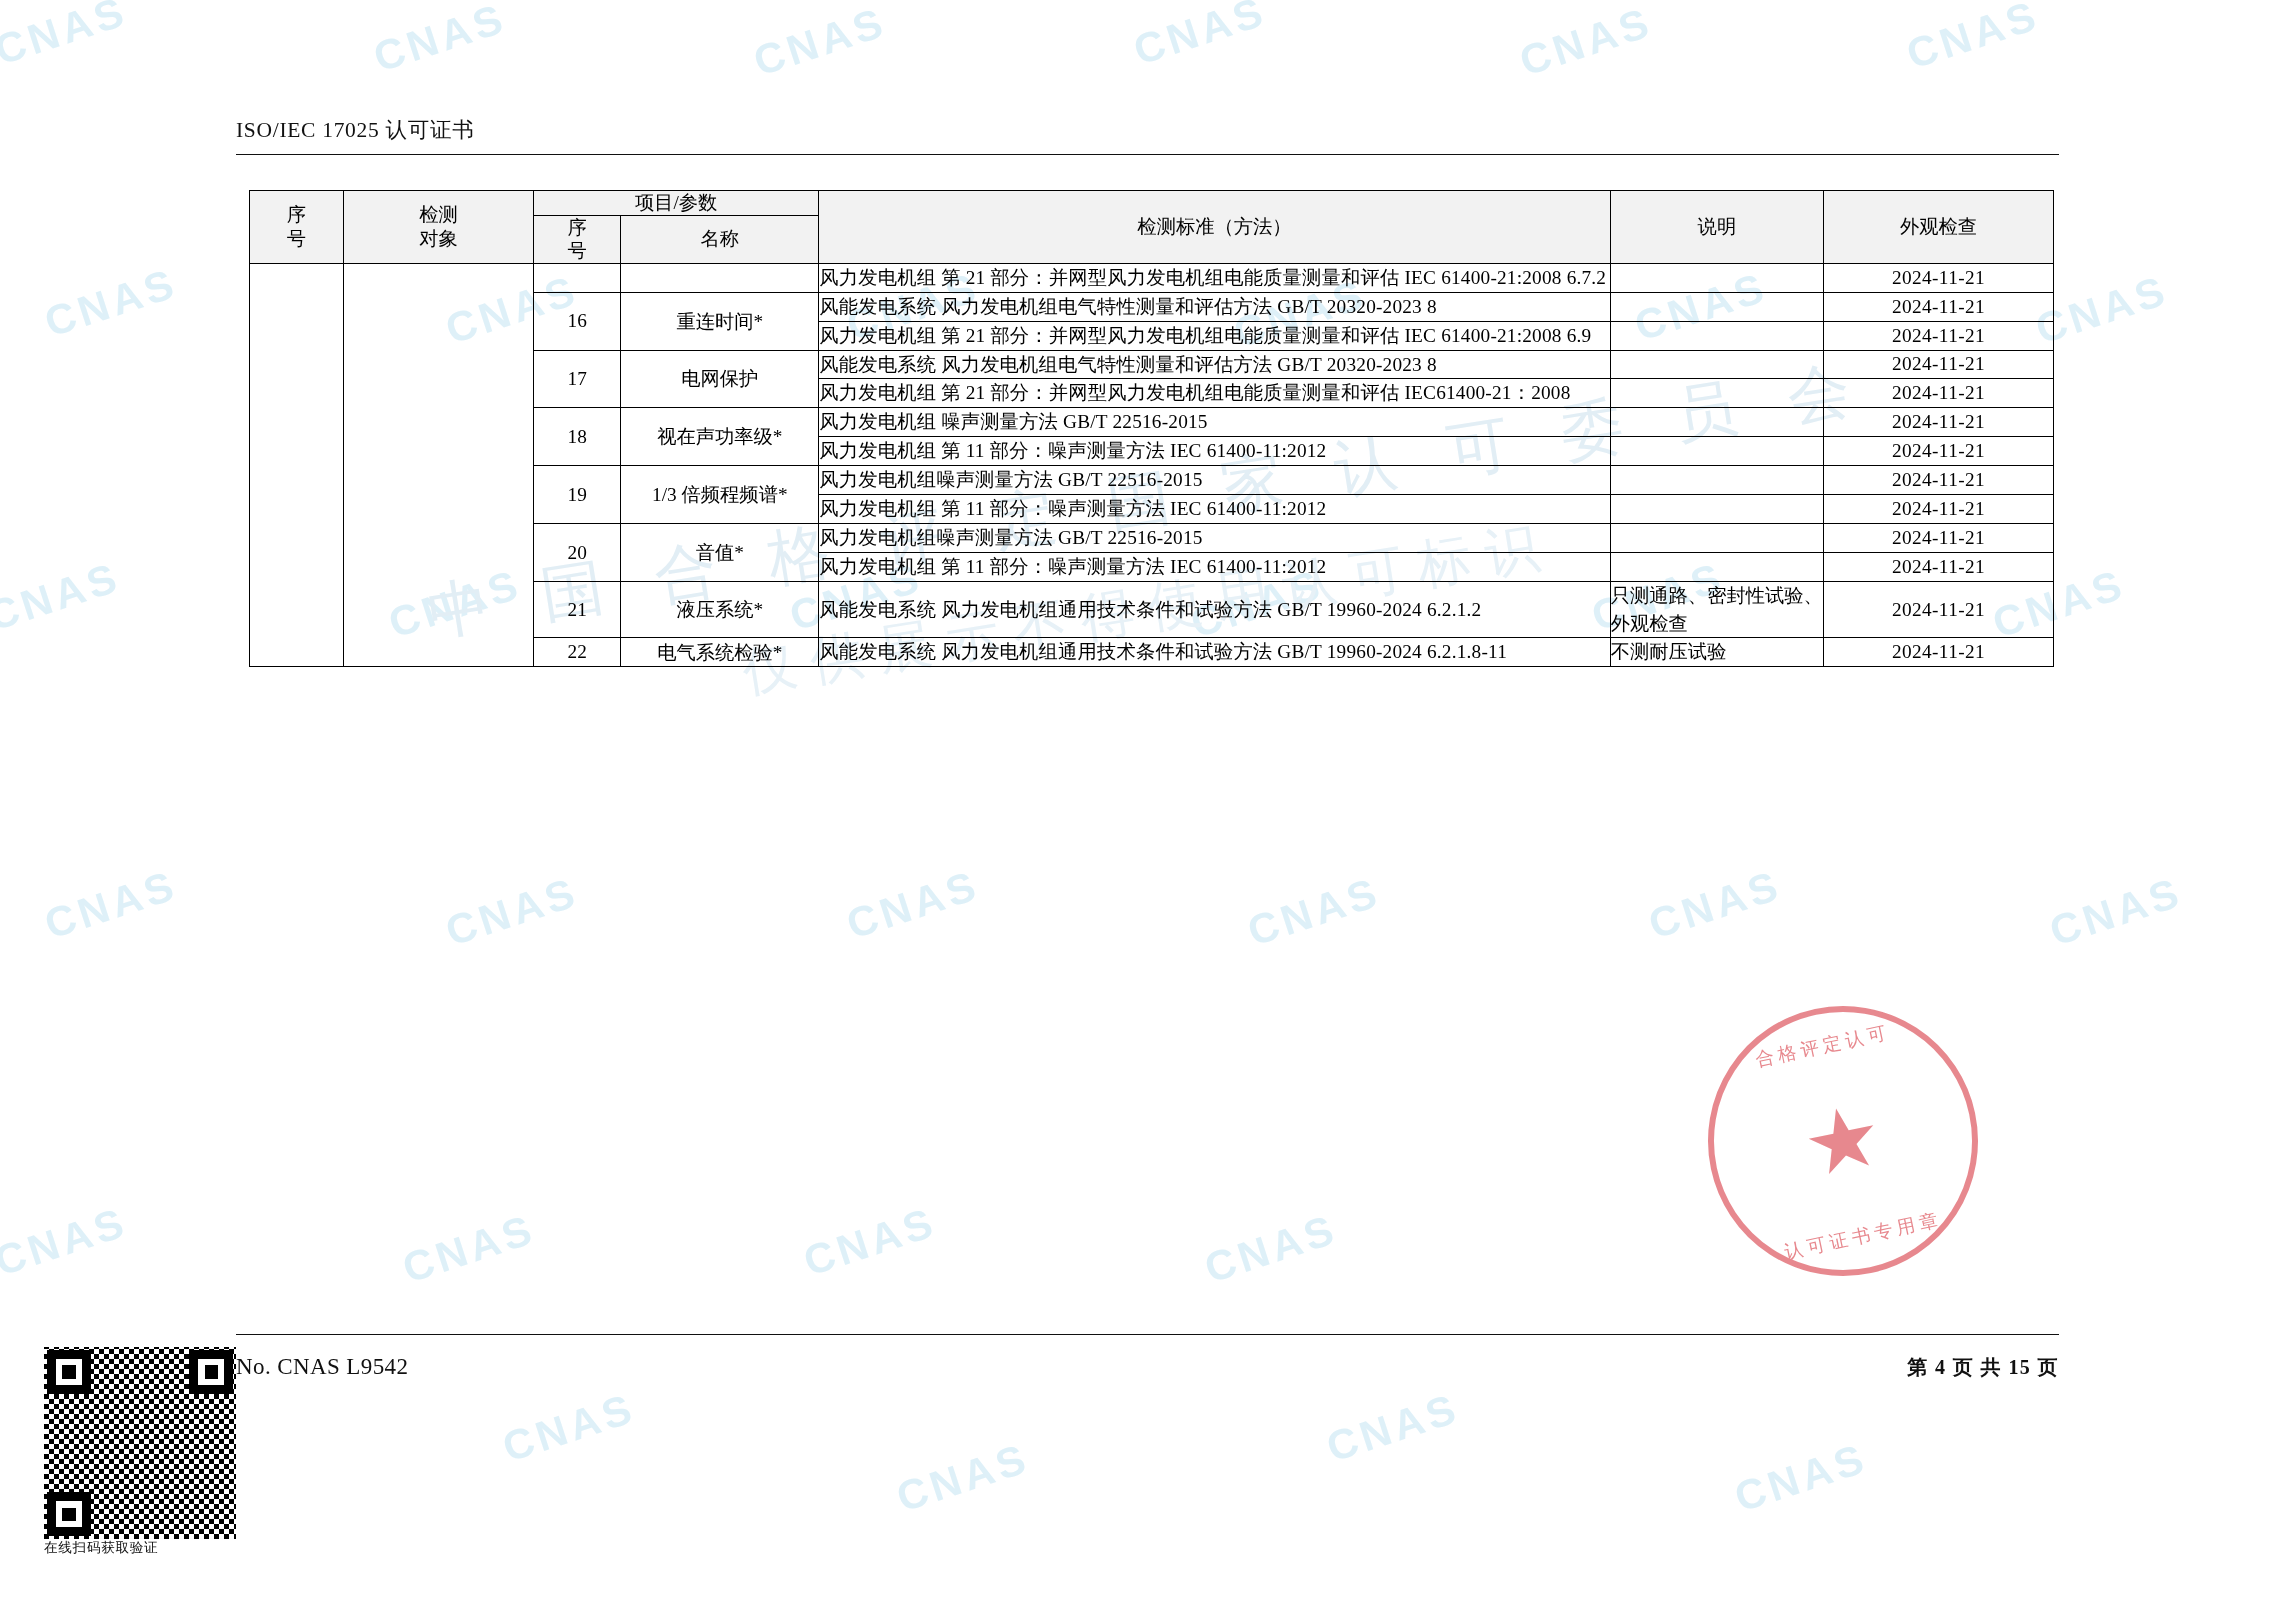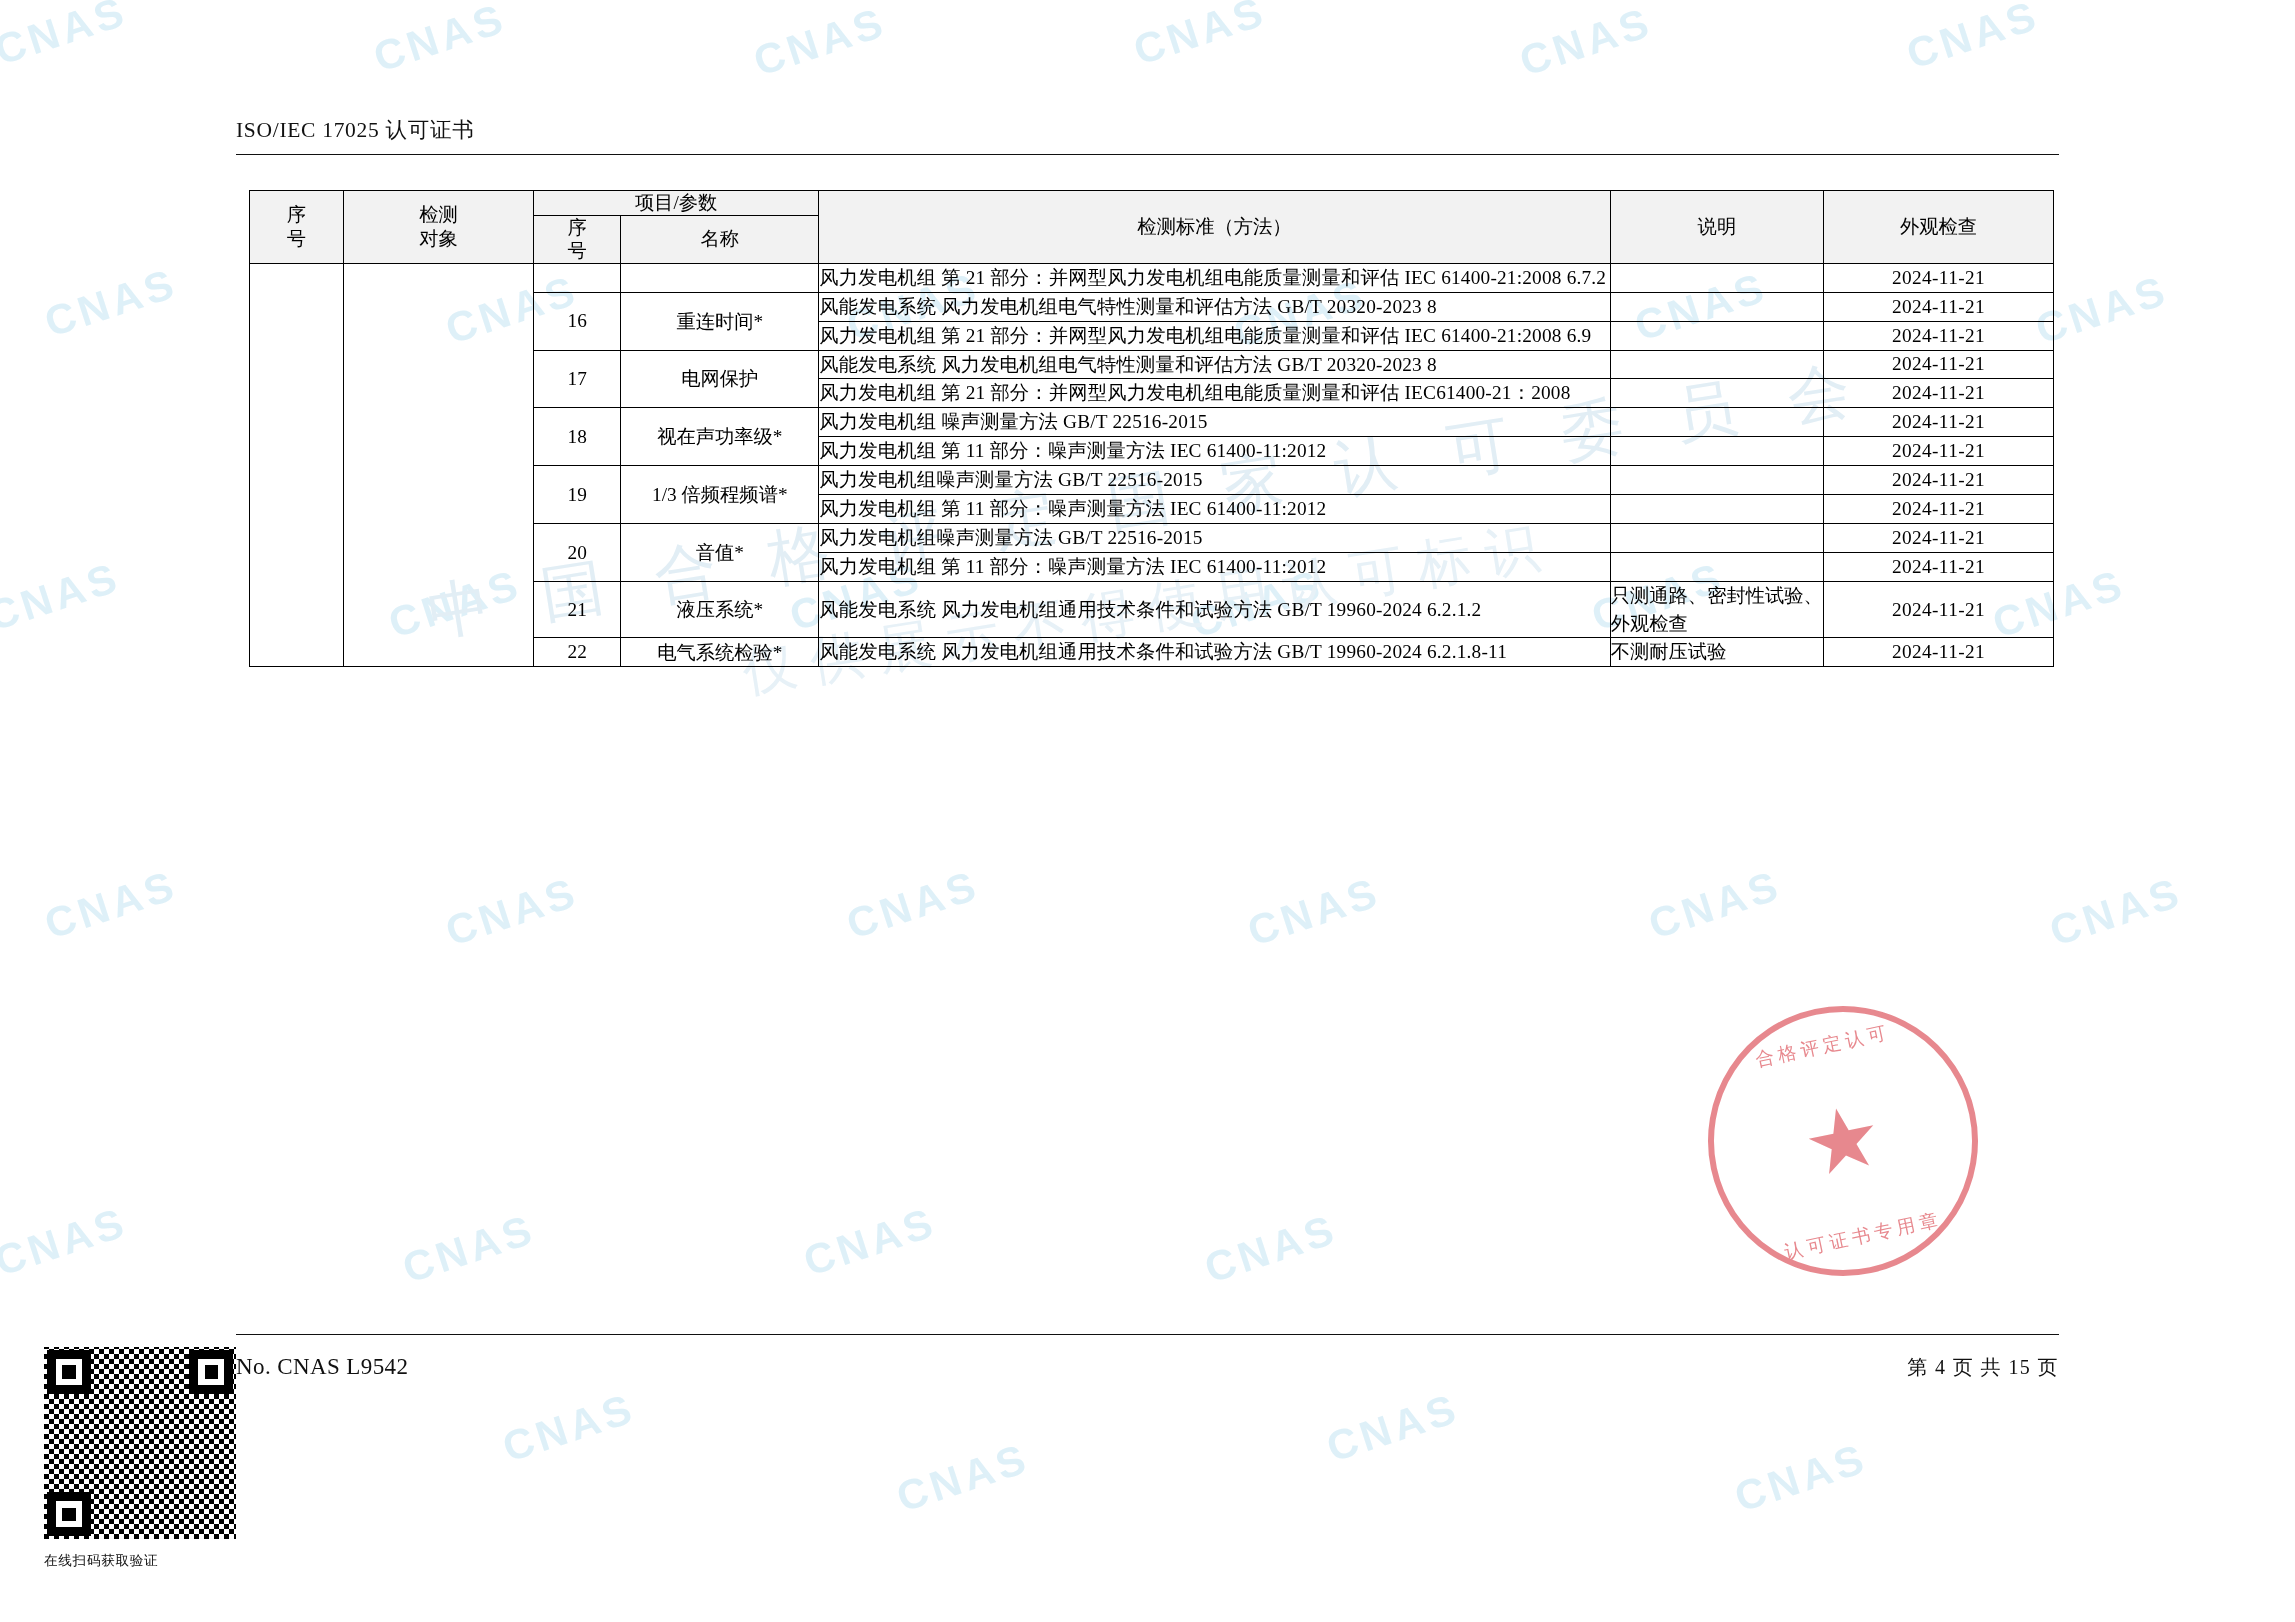--- a/index.html
+++ b/index.html
@@ -145,20 +145,21 @@
     color: #111;
     letter-spacing: 0.4px;
   }
   .footer-right {
     position: absolute;
     right: 236px;
     top: 1354px;
     font-size: 20px;
     color: #111;
     letter-spacing: 1.4px;
+    font-weight: bold;
   }
   .footer-rule {
     position: absolute;
     left: 236px;
     top: 1334px;
     width: 1823px;
     height: 1.4px;
     background: #111;
   }
 
@@ -188,21 +189,21 @@
   .qr .finder::after {
     content: "";
     position: absolute;
     inset: 6.4px;
     background: #000;
   }
   .qr .f-tl { left: 2.9px;  top: 2.9px; }
   .qr .f-tr { right: 2.9px; top: 2.9px; }
   .qr .f-bl { left: 2.9px;  bottom: 2.9px; }
   .qr-caption {
-    margin-top: 13px;
+    margin-top: 0;
     font-size: 13.6px;
     color: #111;
     letter-spacing: 0.7px;
     text-align: left;
   }
 
   
   .seal {
     position: absolute;
     left: 1708px;

